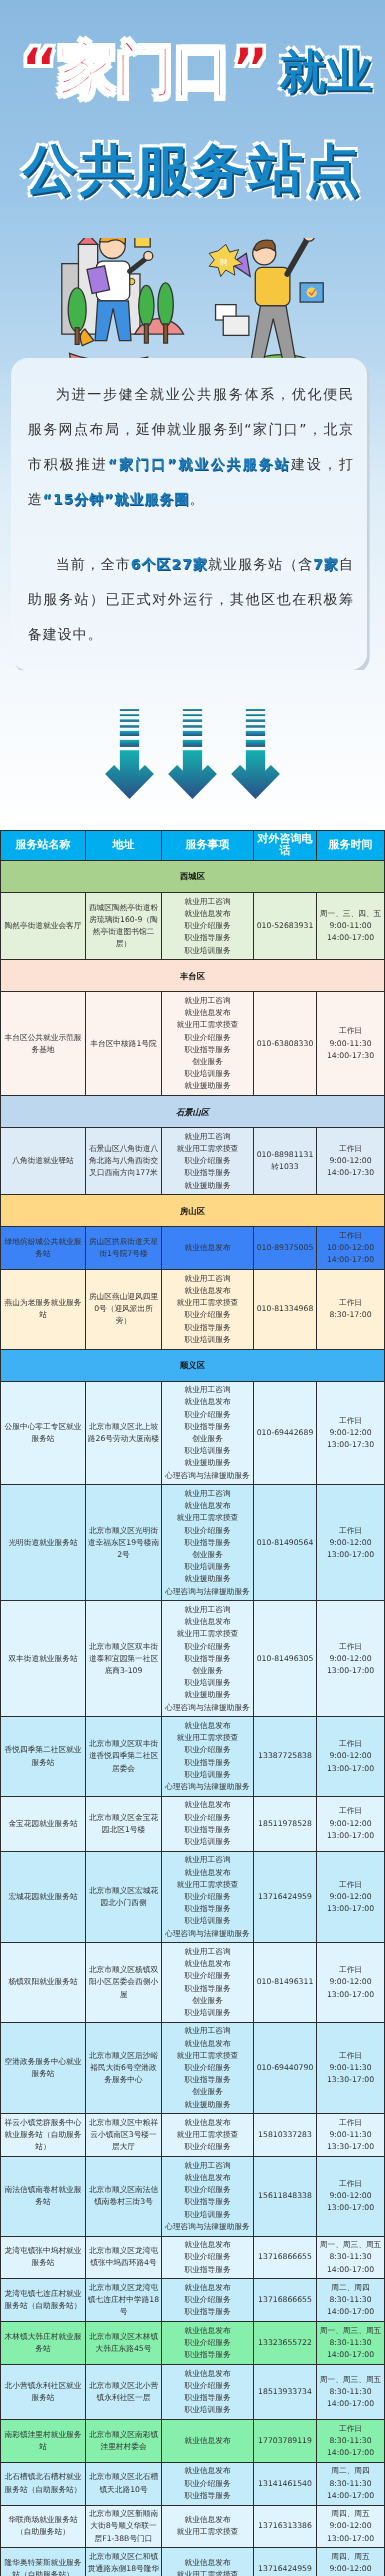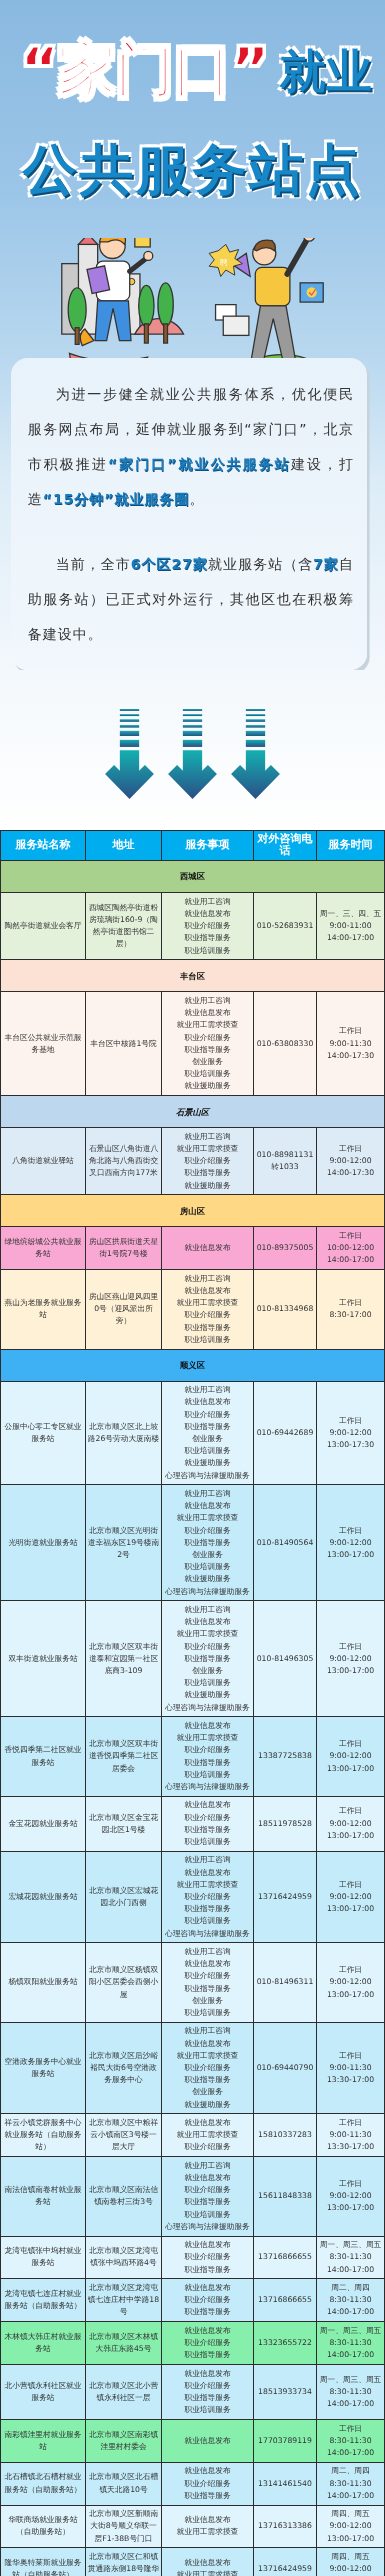--- a/index.html
+++ b/index.html
@@ -284,21 +284,21 @@
         <tr style="background: rgb(221, 235, 247);">
           <td>八角街道就业驿站</td>
           <td>石景山区八角街道八角北路与八角西街交叉口西南方向177米</td>
           <td class="svc"><div>就业用工咨询</div><div>就业用工需求摸查</div><div>职业介绍服务</div><div>职业指导服务</div><div>就业援助服务</div></td>
           <td>010-88981131转1033</td>
           <td class="time"><div>工作日</div><div>9:00-12:00</div><div>14:00-17:30</div></td>
         </tr>
         <tr class="district">
           <td colspan="5" style="background: rgb(255, 216, 134);">房山区</td>
         </tr>
-        <tr style="background: #f9a8d4;">
+        <tr style="background: #3b82f6;">
           <td>绿地缤纷城公共就业服务站</td>
           <td>房山区拱辰街道天星街1号院7号楼</td>
           <td class="svc"><div>就业信息发布</div></td>
           <td>010-89375005</td>
           <td class="time"><div>工作日</div><div>10:00-12:00</div><div>14:00-17:00</div></td>
         </tr>
         <tr style="background: rgb(255, 241, 214);">
           <td>燕山为老服务就业服务站</td>
           <td>房山区燕山迎风四里0号（迎风派出所旁）</td>
           <td class="svc"><div>就业用工咨询</div><div>就业信息发布</div><div>就业用工需求摸查</div><div>职业介绍服务</div><div>职业指导服务</div><div>职业培训服务</div></td>

